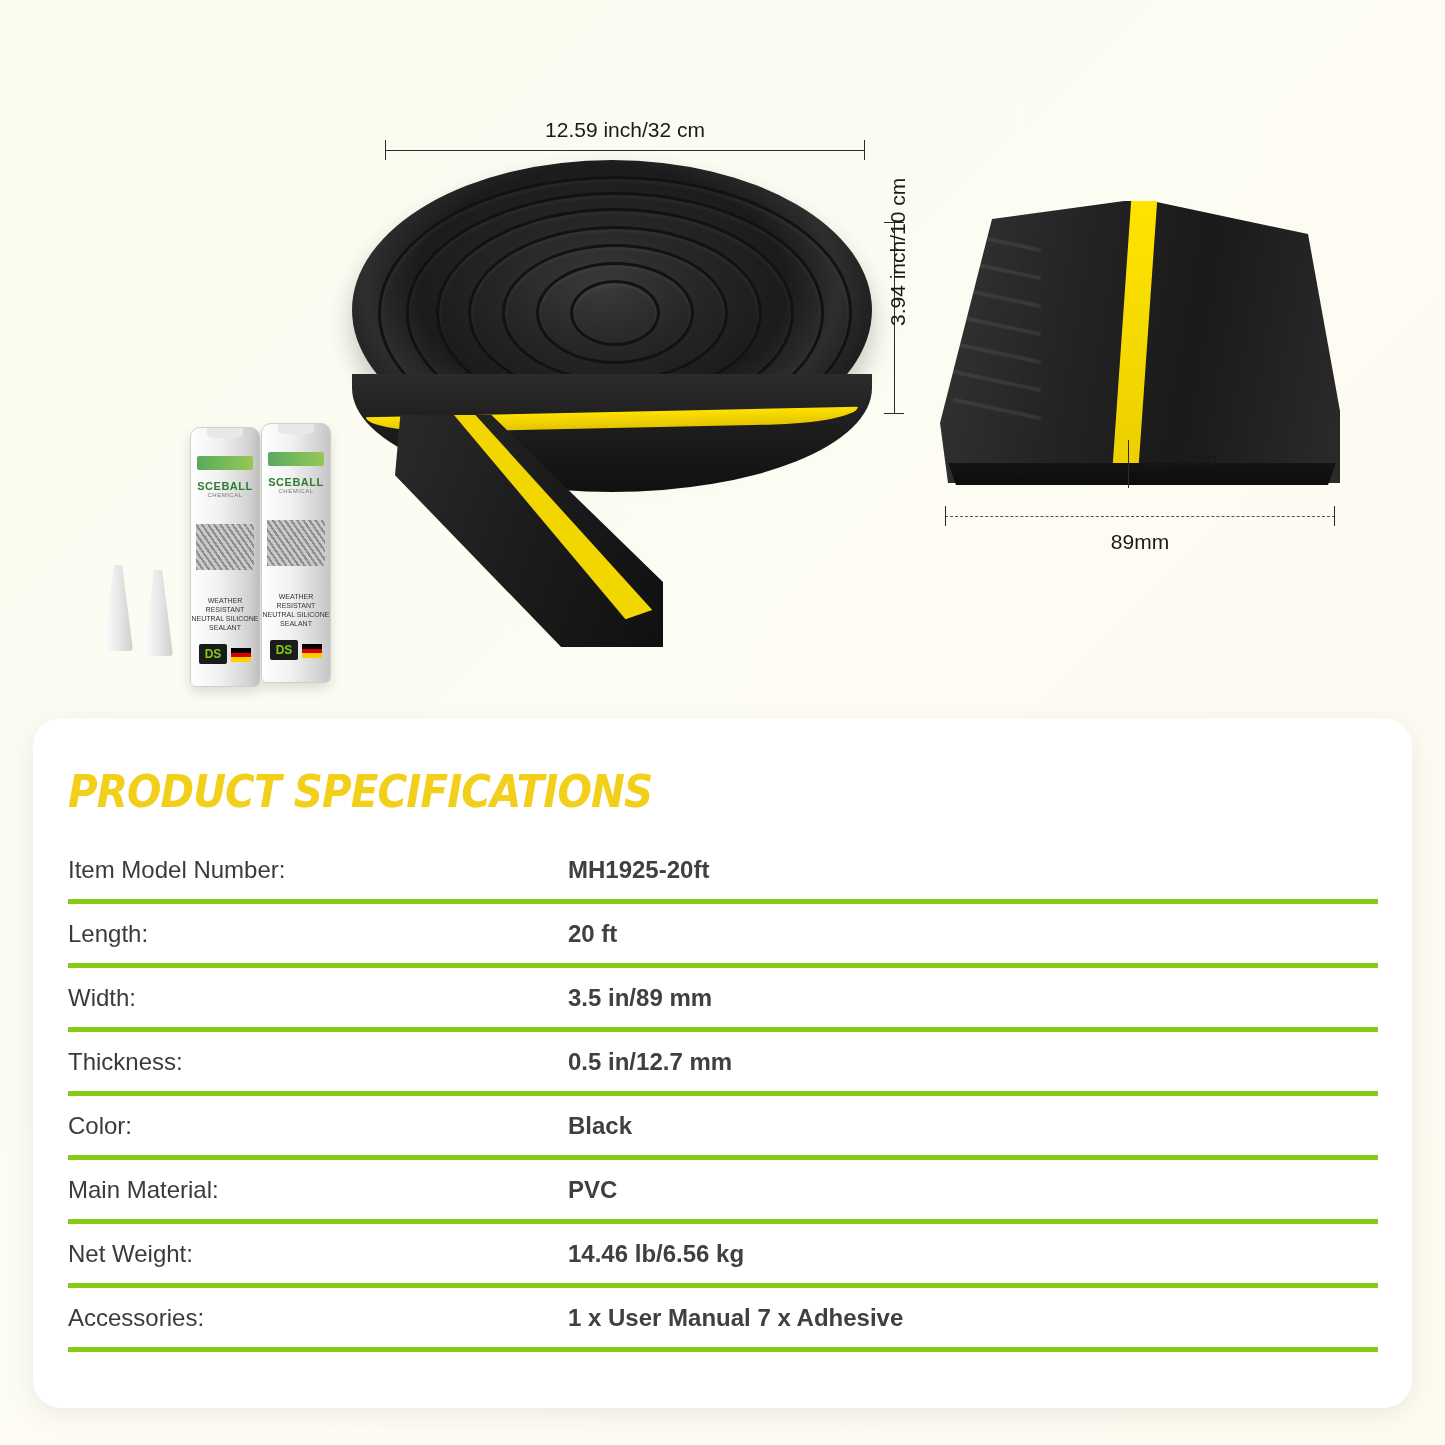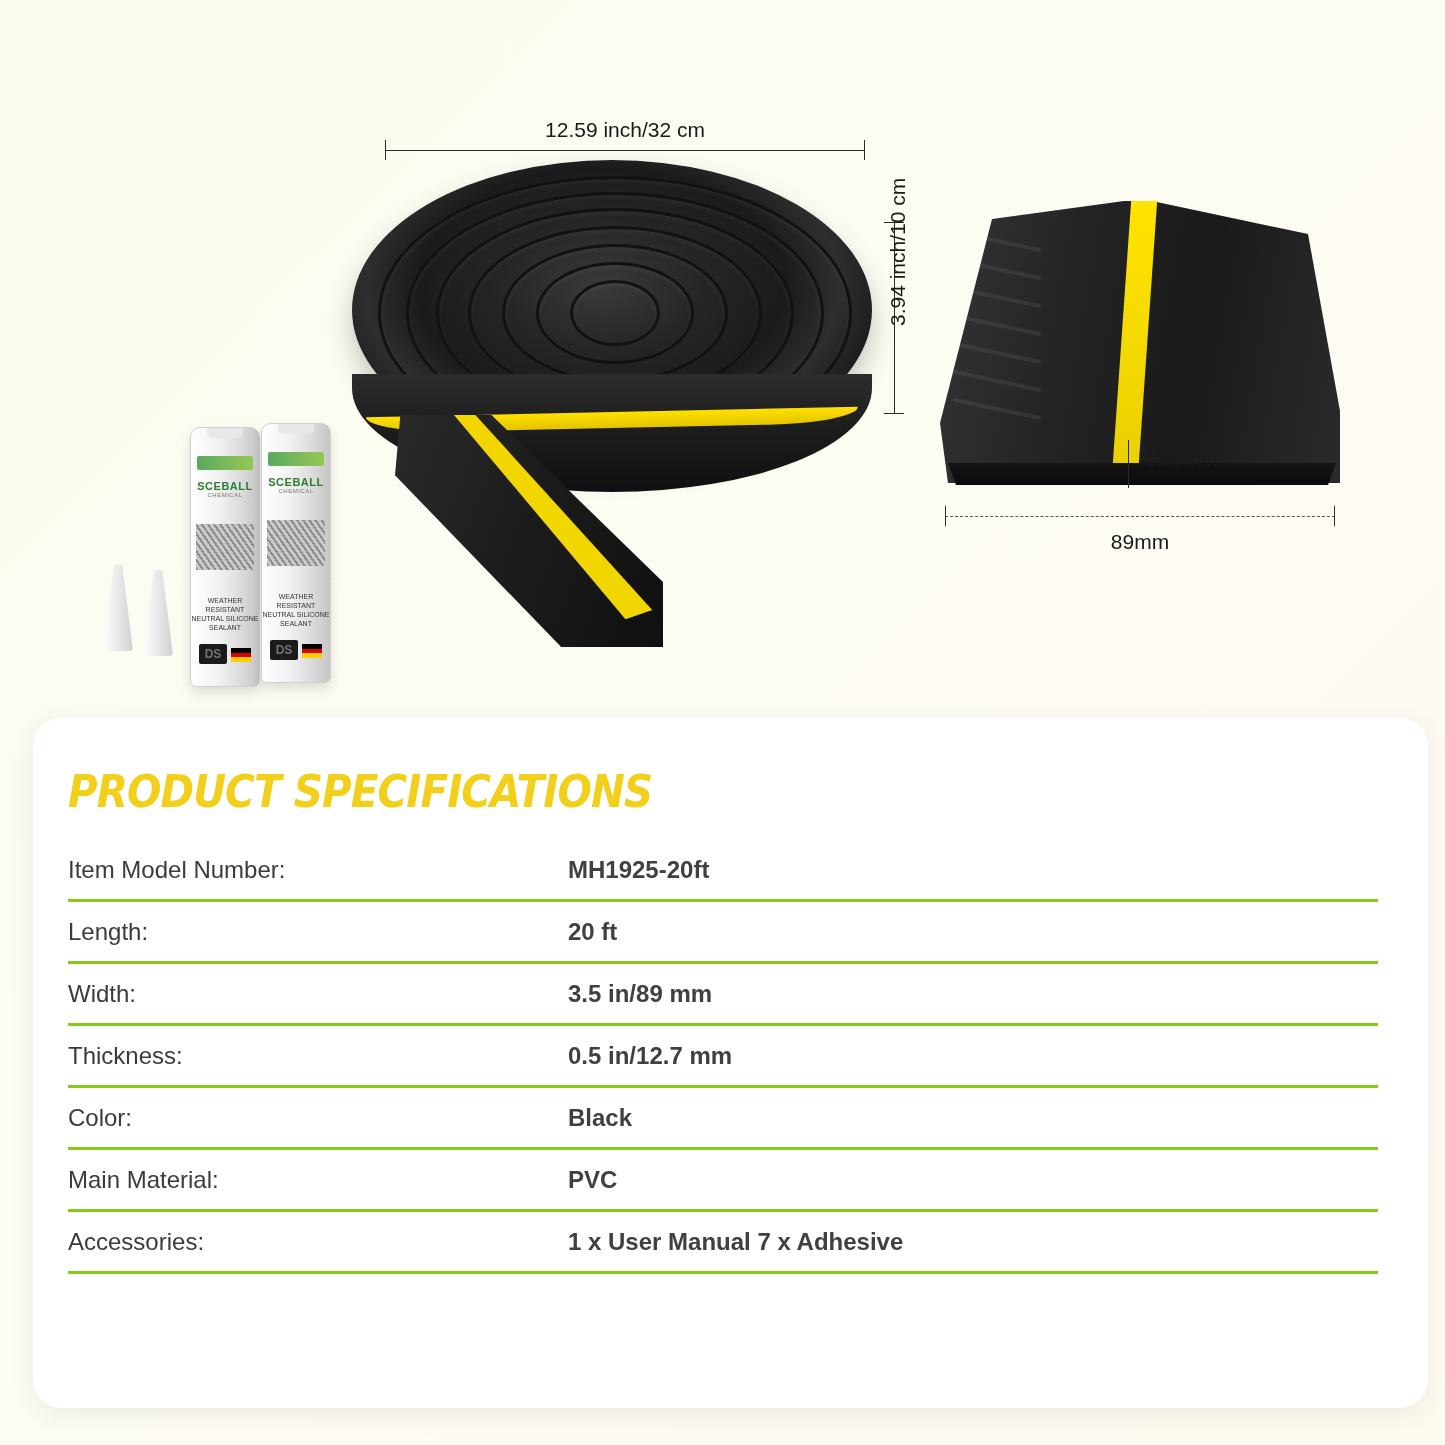--- a/index.html
+++ b/index.html
@@ -325,21 +325,21 @@
     text-align: center;
     font-size: 7px;
     line-height: 9px;
     color: #333;
   }
   .tube .ds {
     position: absolute;
     left: 8px; bottom: 22px;
     width: 28px; height: 20px;
     background: #1b1b1b;
-    color: #737373;
+    color: #84cc16;
     font-size: 12px;
     font-weight: bold;
     text-align: center;
     line-height: 20px;
     border-radius: 2px;
   }
   .tube .flag {
     position: absolute;
     right: 8px; bottom: 24px;
     width: 20px; height: 14px;
@@ -358,21 +358,20 @@
   
   .spec-card {
     position: absolute;
     left: 33px;
     top: 718px;
     width: 1379px;
     height: 690px;
     background: #ffffff;
     border-radius: 28px;
     box-shadow: 0 6px 26px rgba(0,0,0,0.07);
-    padding-left: 16px;
   }
   .spec-title {
     position: absolute;
     left: 35px;
     top: 48px;
     font-size: 44px;
     font-weight: bold;
     font-style: italic;
     letter-spacing: -1px;
     color: #f2cf1b;
@@ -381,21 +380,21 @@
     transform-origin: left center;
   }
   .spec-table {
     position: absolute;
     left: 35px;
     top: 122px;
     width: 1310px;
     border-collapse: collapse;
   }
   .spec-table tr {
-    border-bottom: 3px solid #84cc16;
+    border-bottom: 5px solid #84cc16;
   }
   .spec-table td {
     padding: 16px 0 15px 0;
     vertical-align: middle;
   }
   .spec-label {
     width: 500px;
     font-size: 24px;
     color: #3b3b3b;
   }
@@ -517,20 +516,24 @@
           </tr>
           <tr>
             <td class="spec-label">Color:</td>
             <td class="spec-value">Black</td>
           </tr>
           <tr>
             <td class="spec-label">Main Material:</td>
             <td class="spec-value">PVC</td>
           </tr>
           <tr>
+            <td class="spec-label">Net Weight:</td>
+            <td class="spec-value">14.46 lb/6.56 kg</td>
+          </tr>
+          <tr>
             <td class="spec-label">Accessories:</td>
             <td class="spec-value">1 x User Manual  7 x Adhesive</td>
           </tr>
         </tbody>
     </table>
   </div>
 
 </div>
 
 </body></html>

